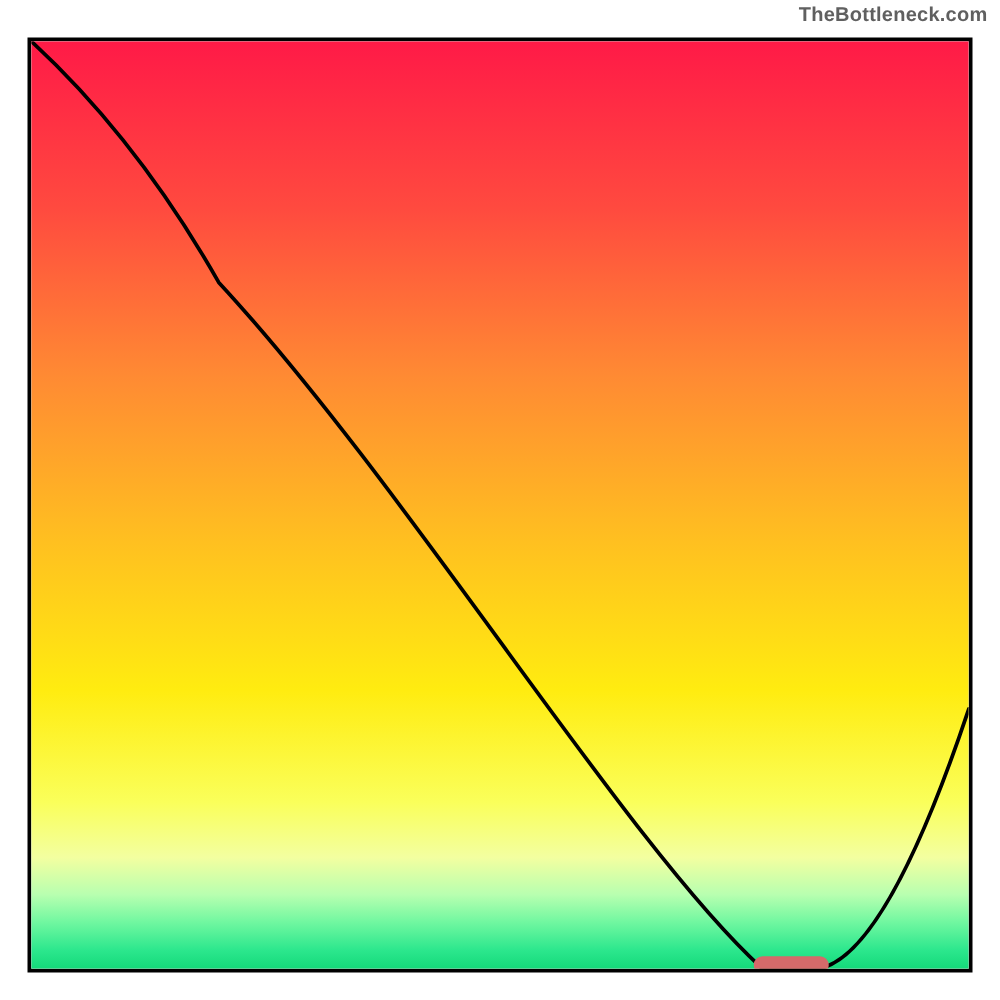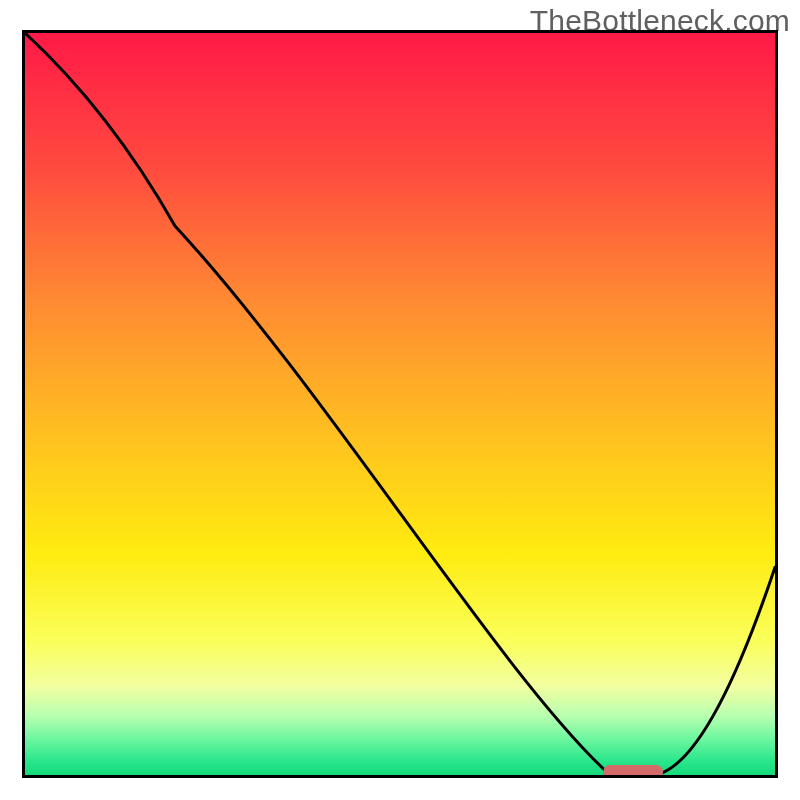--- a/index.html
+++ b/index.html
@@ -13,22 +13,22 @@
   }
   .chart-wrap {
     position: relative;
     width: 800px;
     height: 800px;
   }
   .attribution {
     position: absolute;
     top: 4px;
     right: 10px;
-    font-size: 30px;
-    font-weight: normal;
+    font-size: 16px;
+    font-weight: bold;
     color: #606060;
     letter-spacing: 0.2px;
   }
   .plot-area {
     position: absolute;
     left: 22px;
     top: 30px;
     width: 756px;
     height: 748px;
     box-sizing: border-box;

